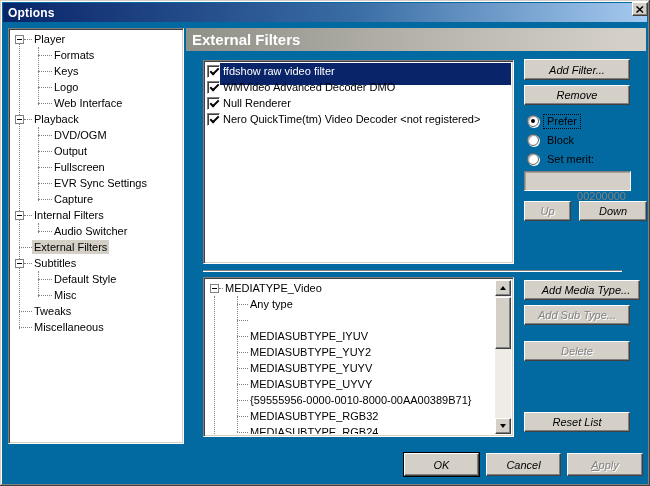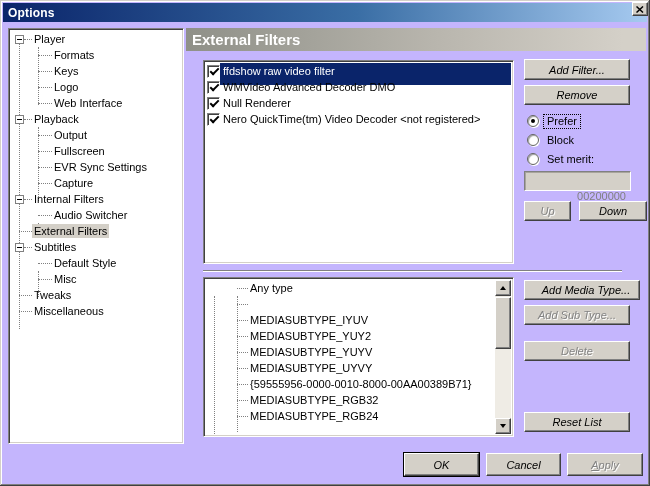--- a/index.html
+++ b/index.html
@@ -1,20 +1,20 @@
 <!DOCTYPE html>
 <html><head>
 <meta charset="utf-8">
 <style>
   * { box-sizing: border-box; margin: 0; padding: 0; }
   html,body { background:#808080; }
   body { font-family:"Liberation Sans", sans-serif; font-size:11px; color:#000; }
 
   #dialog {
-    position:relative; width:650px; height:486px; background:#c4b5fd;
+    position:relative; width:650px; height:486px; background:#0369a1;
     box-shadow: inset -1px -1px 0 #404040, inset 1px 1px 0 #d4d0c8,
                 inset -2px -2px 0 #808080, inset 2px 2px 0 #ffffff;
     overflow:hidden;
   }
 
   
   .titlebar {
     position:absolute; left:3px; top:3px; right:3px; height:19px;
     background: linear-gradient(to right, #0a246a 0%, #3a6ea5 55%, #a6caf0 100%);
     display:flex; align-items:center; padding-left:5px;
@@ -174,20 +174,25 @@
         </div>
       <div class="trow">
           <span class="sp4"></span>
           <span class="ebox"></span>
           <span class="stub w8"></span>
           <span class="tlabel">Playback</span>
         </div>
       <div class="trow">
           <span class="sp27"></span>
           <span class="stub w14"></span>
+          <span class="tlabel">DVD/OGM</span>
+        </div>
+      <div class="trow">
+          <span class="sp27"></span>
+          <span class="stub w14"></span>
           <span class="tlabel">Output</span>
         </div>
       <div class="trow">
           <span class="sp27"></span>
           <span class="stub w14"></span>
           <span class="tlabel">Fullscreen</span>
         </div>
       <div class="trow">
           <span class="sp27"></span>
           <span class="stub w14"></span>
@@ -293,20 +298,26 @@
       <span>Down</span>
     </div>
 
   <div class="divider"></div>
 
   <div class="sunken" style="left:203px; top:277px; width:311px; height:160px;">
     <div class="tree" style="right:18px;">
       <div class="vline" style="left:8px; top:16px; height:140px;"></div>
       <div class="vline" style="left:31px; top:16px; height:136px;"></div>
       <div class="trow">
+          <span class="sp4"></span>
+          <span class="ebox"></span>
+          <span class="stub w4"></span>
+          <span class="tlabel">MEDIATYPE_Video</span>
+        </div>
+      <div class="trow">
           <span class="sp31"></span>
           <span class="stub w11"></span>
           <span class="tlabel">Any type</span>
         </div>
       <div class="trow">
           <span class="sp31"></span>
           <span class="stub w11"></span>
         </div>
       <div class="trow">
           <span class="sp31"></span>

